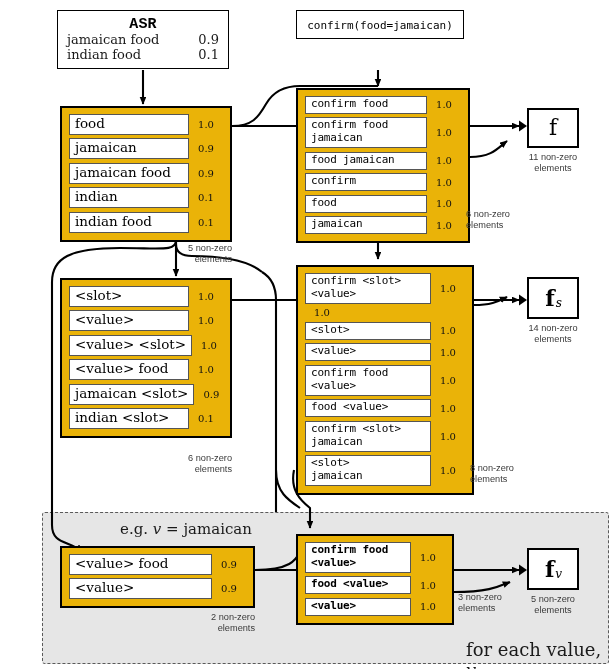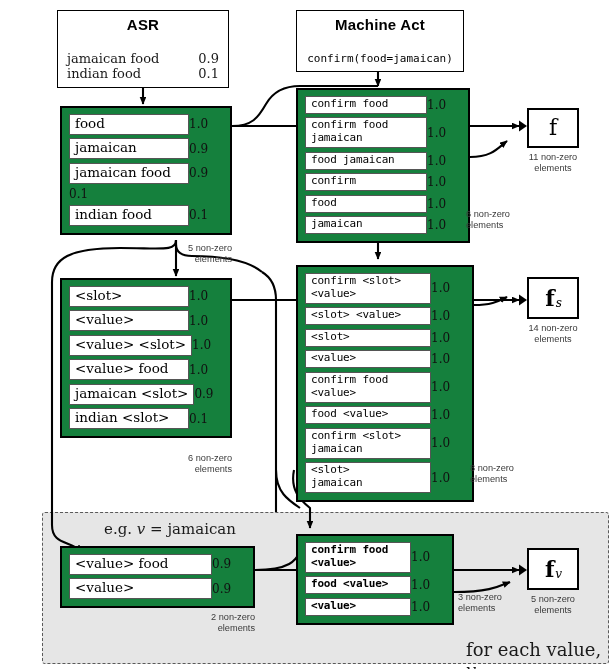--- a/index.html
+++ b/index.html
@@ -15,53 +15,53 @@
 
   
   .node{position:absolute;box-sizing:border-box;}
 
   
   .hdrbox{
     border:1.6px solid #000;background:#fff;
     padding:5px 9px 6px 9px;
   }
   .hdr-title{
-    font-family:Liberation Sans, sans-serif;
+    font-family:Liberation Mono, monospace;
     font-weight:bold;font-size:15px;text-align:center;
-    letter-spacing:.2px;color:#000;margin-bottom:19px;
+    letter-spacing:.2px;color:#000;margin-bottom:0;
   }
   .asr-rows{font-family:"DejaVu Serif", serif;font-size:13px;color:#1a1a1a;}
   .asr-row{display:flex;justify-content:space-between;line-height:1.12;}
   .asr-row .lbl{padding-right:26px;}
   .ma-sub{
     font-family:"DejaVu Sans Mono", monospace;
     font-size:11px;text-align:center;color:#000;margin-top:3px;
   }
 
   
   .vbox{
     border:2.1px solid #000;
-    background:#15803d;
+    background:#eab308;
     padding:6px 7px 7px 7px;
   }
   .vrow{display:flex;align-items:center;margin-bottom:3.5px;}
   .vrow:last-child{margin-bottom:0;}
   .cell{
     background:#fff;border:1.2px solid #555;
     box-sizing:border-box;
     padding:1px 5px 2px 5px;
     line-height:1.18;
     flex:1 1 auto;
     min-height:17px;
     display:flex;flex-direction:column;justify-content:center;
   }
   .val{
     font-family:"DejaVu Serif", serif;
-    font-size:12px;color:#111;
-    width:34px;flex:0 0 34px;
+    font-size:10px;color:#111;
+    width:34px;text-align:center;flex:0 0 34px;
   }
   .txt-serif .cell{font-family:"DejaVu Serif", serif;font-size:13.5px;}
   .txt-mono .cell{font-family:"DejaVu Sans Mono", monospace;font-size:11px;letter-spacing:-.2px;}
   .txt-mono-b .cell{font-family:"DejaVu Sans Mono", monospace;font-size:11px;font-weight:bold;letter-spacing:-.2px;}
   .cell .ln{white-space:nowrap;}
 
   
   .fbox{
     border:2.1px solid #000;background:#fff;
     display:flex;align-items:center;justify-content:center;
@@ -166,21 +166,20 @@
         <span>0.9</span>
       </div>
       <div class="asr-row">
         <span class="lbl">indian food</span>
         <span>0.1</span>
       </div>
     </div>
   </div>
 
   <div class="node hdrbox" style="left:296px;top:10px;width:168px;">
-    <div class="hdr-title">Machine Act</div>
     <div class="ma-sub">confirm(food=jamaican)</div>
   </div>
 
   <div class="node vbox txt-serif" id="box-user-ngrams" style="left:60px;top:106px;width:172px;">
       <div class="vrow">
         <div class="cell">
           <span class="ln">food</span>
         </div>
         <div class="val">1.0</div>
       </div>
@@ -190,20 +189,23 @@
         </div>
         <div class="val">0.9</div>
       </div>
       <div class="vrow">
         <div class="cell">
           <span class="ln">jamaican food</span>
         </div>
         <div class="val">0.9</div>
       </div>
       <div class="vrow">
+        <div class="cell">
+          <span class="ln">indian</span>
+        </div>
         <div class="val">0.1</div>
       </div>
       <div class="vrow">
         <div class="cell">
           <span class="ln">indian food</span>
         </div>
         <div class="val">0.1</div>
       </div>
     </div>
   <div class="cap c-right" id="cap-user-ngrams" style="left:152px;top:243px;width:80px;">5 non-zero<br>elements</div>
@@ -291,23 +293,20 @@
 
   <div class="node vbox txt-mono" id="box-machine-generic" style="left:296px;top:265px;width:178px;">
       <div class="vrow">
         <div class="cell">
           <span class="ln">confirm &lt;slot&gt;</span>
           <span class="ln">&lt;value&gt;</span>
         </div>
         <div class="val">1.0</div>
       </div>
       <div class="vrow">
-        <div class="cell">
-          <span class="ln">&lt;slot&gt; &lt;value&gt;</span>
-        </div>
         <div class="val">1.0</div>
       </div>
       <div class="vrow">
         <div class="cell">
           <span class="ln">&lt;slot&gt;</span>
         </div>
         <div class="val">1.0</div>
       </div>
       <div class="vrow">
         <div class="cell">
@@ -338,21 +337,21 @@
       <div class="vrow">
         <div class="cell">
           <span class="ln">&lt;slot&gt;</span>
           <span class="ln">jamaican</span>
         </div>
         <div class="val">1.0</div>
       </div>
     </div>
   <div class="cap c-left" id="cap-machine-generic" style="left:470px;top:463px;width:70px;">8 non-zero<br>elements</div>
 
-  <div class="plate-title" style="left:104px;top:520px;">
+  <div class="plate-title" style="left:120px;top:520px;">
     <span>e.g. </span><span class="ital">v</span><span> = jamaican</span>
   </div>
 
   <div class="node vbox txt-serif" id="box-user-value" style="left:60px;top:546px;width:195px;">
       <div class="vrow">
         <div class="cell">
           <span class="ln">&lt;value&gt; food</span>
         </div>
         <div class="val">0.9</div>
       </div>

